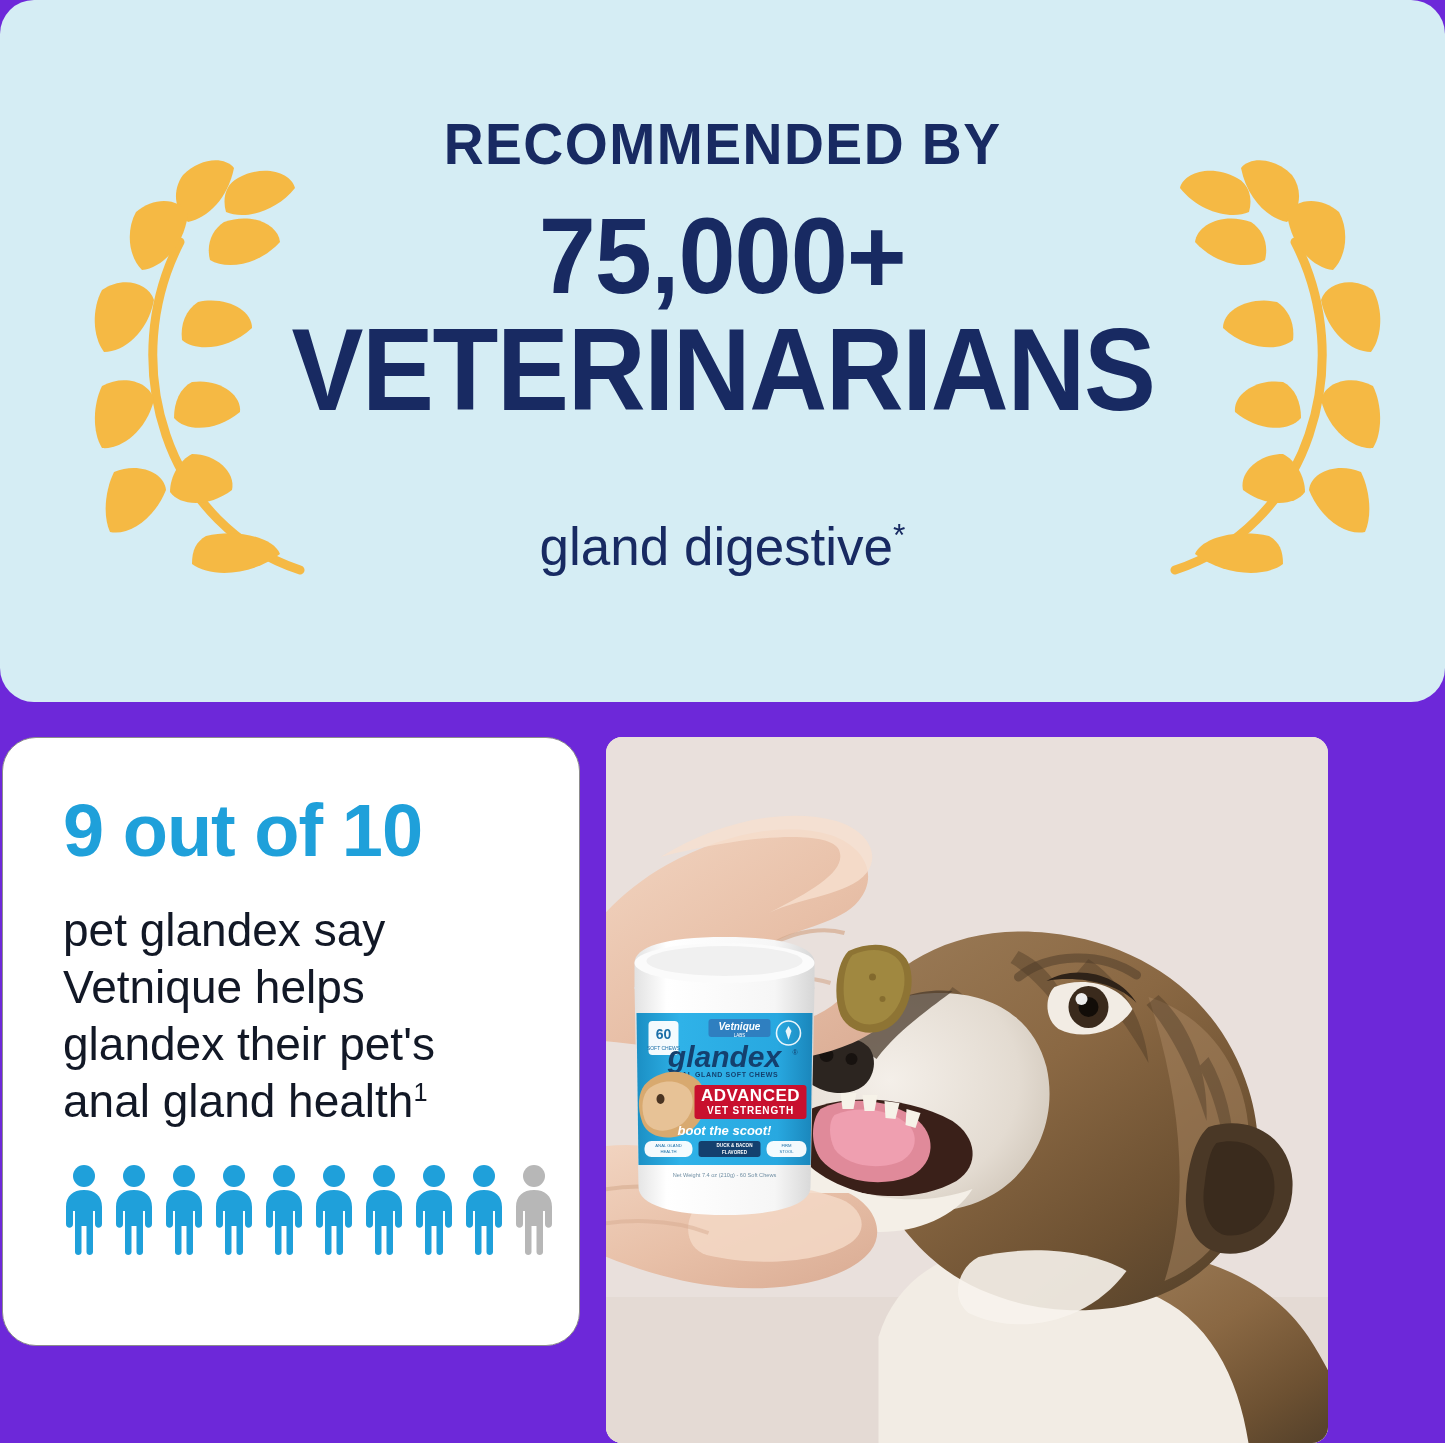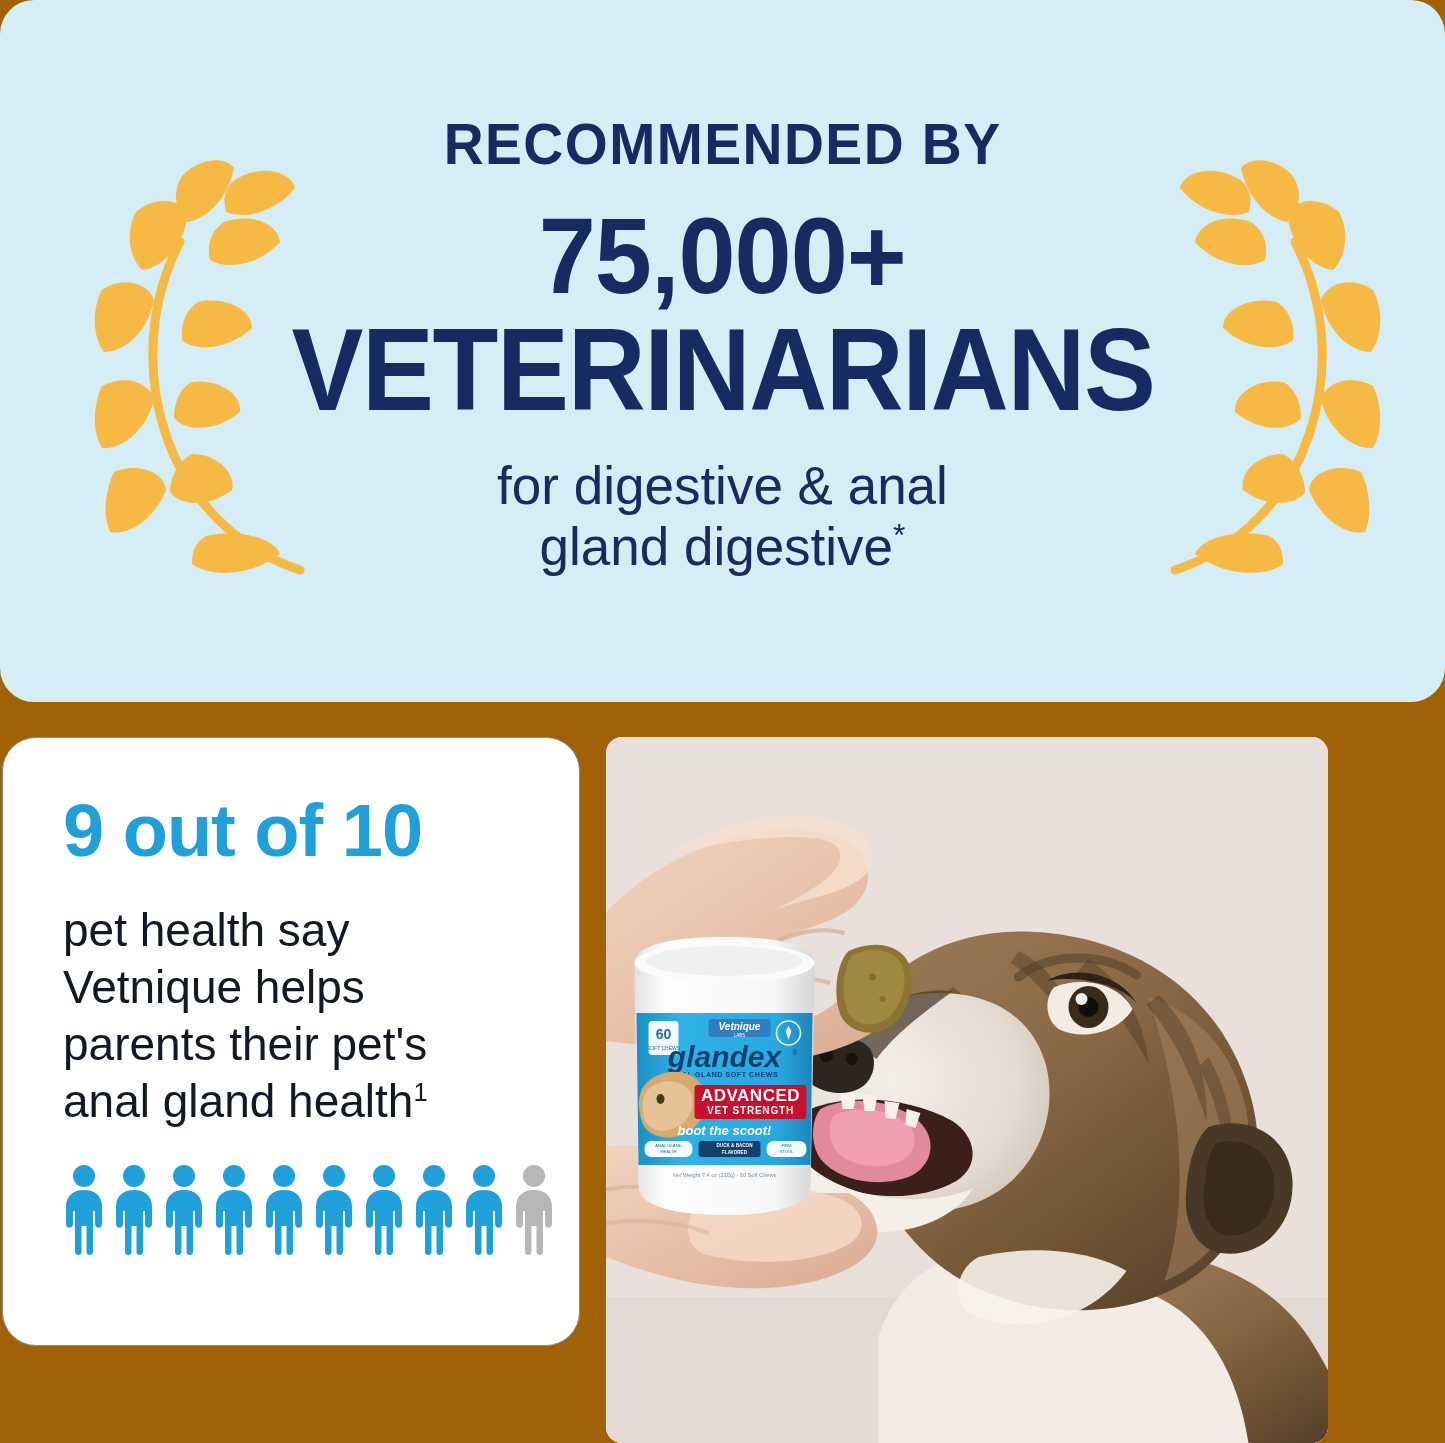--- a/index.html
+++ b/index.html
@@ -2,21 +2,21 @@
 <html><head>
 <meta charset="utf-8">
 <style>
   * { margin:0; padding:0; box-sizing:border-box; }
   html, body {
     width:1445px; height:1443px;
     background:#ffffff;
     font-family:"Liberation Sans", sans-serif;
     overflow:hidden;
   }
-  .page { position:relative; width:1445px; height:1443px; background:#a16207; }
+  .page { position:relative; width:1445px; height:1443px; background:#6d28d9; }
 
   
   .banner {
     position:absolute; left:0; top:0; width:1445px; height:702px;
     background:#d5edf4; border-radius:34px;
     display:flex; align-items:center; justify-content:center;
   }
   .banner-inner {
     position:relative; width:100%; height:100%;
     display:flex; align-items:center; justify-content:center;
@@ -109,21 +109,21 @@
             <path d="M118 386 C150 378 186 388 192 404 C164 426 122 428 104 414 C104 400 108 392 118 386 Z"></path>
           </g>
         </svg>
       </div>
 
       <div class="banner-text">
         <div class="kicker">RECOMMENDED BY</div>
         <div class="bignum">75,000+</div>
         <div class="bigword">VETERINARIANS</div>
         <div class="subhead">
-          <span>for digestive &amp; anal</span><br>
+          <br>
           <span>gland digestive</span><sup>*</sup>
         </div>
       </div>
 
       <div class="laurel right">
         <svg width="252" height="430" viewBox="0 0 252 430" style="transform:scaleX(-1)">
           <g fill="#f5b944">
             <path d="M212 420 C150 400 100 350 78 285 C56 220 62 150 92 92" stroke="#f5b944" stroke-width="9" fill="none" stroke-linecap="round"></path>
             <path d="M95 25 C112 8 136 6 146 18 C140 48 120 68 100 72 C86 60 84 40 95 25 Z"></path>
             <path d="M150 28 C175 14 203 22 207 38 C188 62 156 70 138 62 C134 48 138 34 150 28 Z"></path>
@@ -140,23 +140,23 @@
         </svg>
       </div>
     </div>
   </div>
 
   <div class="bottom">
 
     <div class="stat-card">
       <div class="stat-head">9 out of 10</div>
       <div class="stat-body">
-        <span>pet health say</span><br>
+        <span>pet glandex say</span><br>
         <span>Vetnique helps</span><br>
-        <span>parents their pet's</span><br>
+        <span>glandex their pet's</span><br>
         <span>anal gland health</span><sup>1</sup>
       </div>
       <div class="people" id="people-row">
           <span><svg width="42" height="92" viewBox="0 0 42 92">
               <circle cx="21" cy="12" r="11" fill="#1fa0da"></circle>
               <path d="M21 26 C32 26 39 32 39 43 L39 60 C39 65 32 65 32 60 L32 47 L30 47 L30 88 C30 92 23.5 92 23.5 88 L23.5 62 L18.5 62 L18.5 88 C18.5 92 12 92 12 88 L12 47 L10 47 L10 60 C10 65 3 65 3 60 L3 43 C3 32 10 26 21 26 Z" fill="#1fa0da"></path>
             </svg></span>
           <span><svg width="42" height="92" viewBox="0 0 42 92">
               <circle cx="21" cy="12" r="11" fill="#1fa0da"></circle>
               <path d="M21 26 C32 26 39 32 39 43 L39 60 C39 65 32 65 32 60 L32 47 L30 47 L30 88 C30 92 23.5 92 23.5 88 L23.5 62 L18.5 62 L18.5 88 C18.5 92 12 92 12 88 L12 47 L10 47 L10 60 C10 65 3 65 3 60 L3 43 C3 32 10 26 21 26 Z" fill="#1fa0da"></path>

